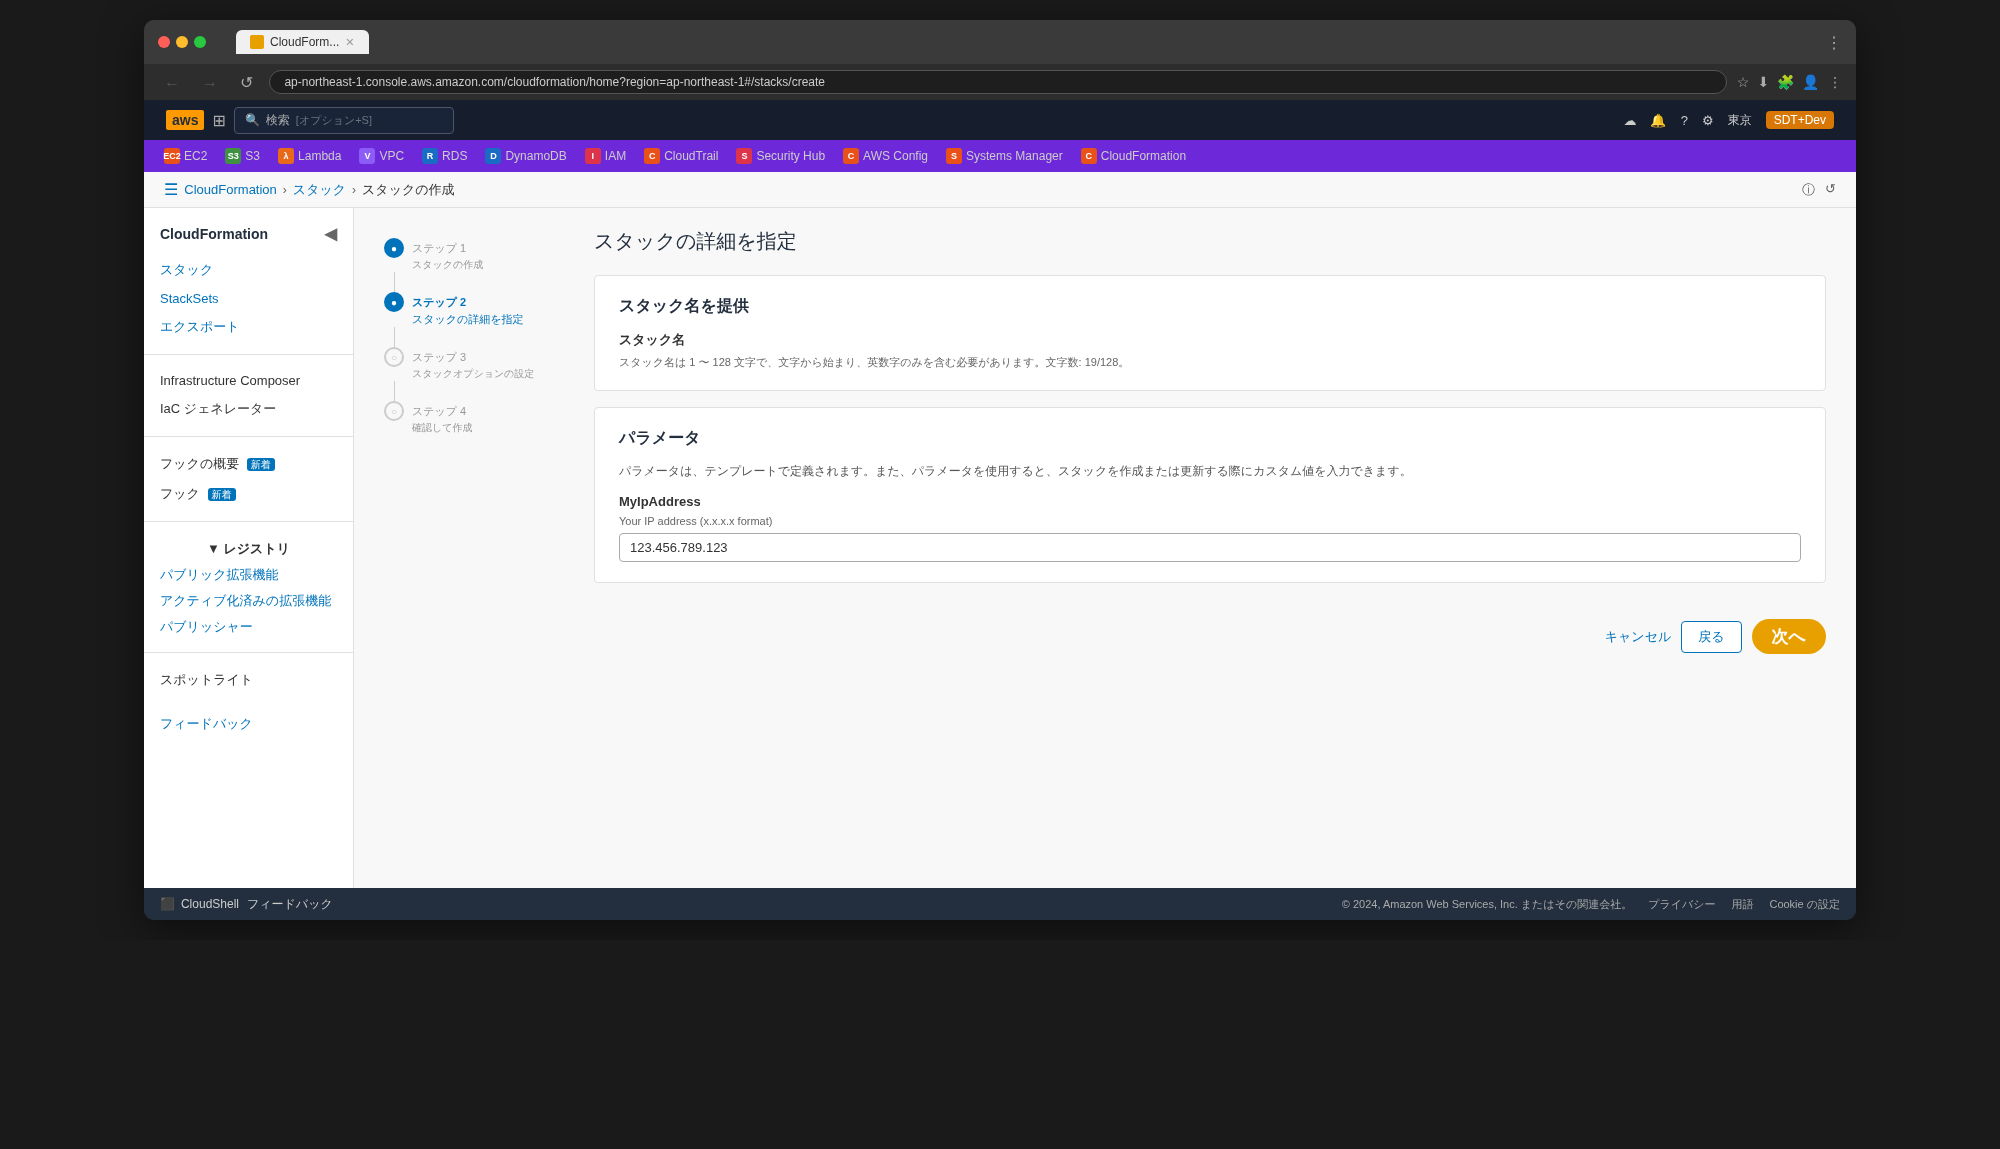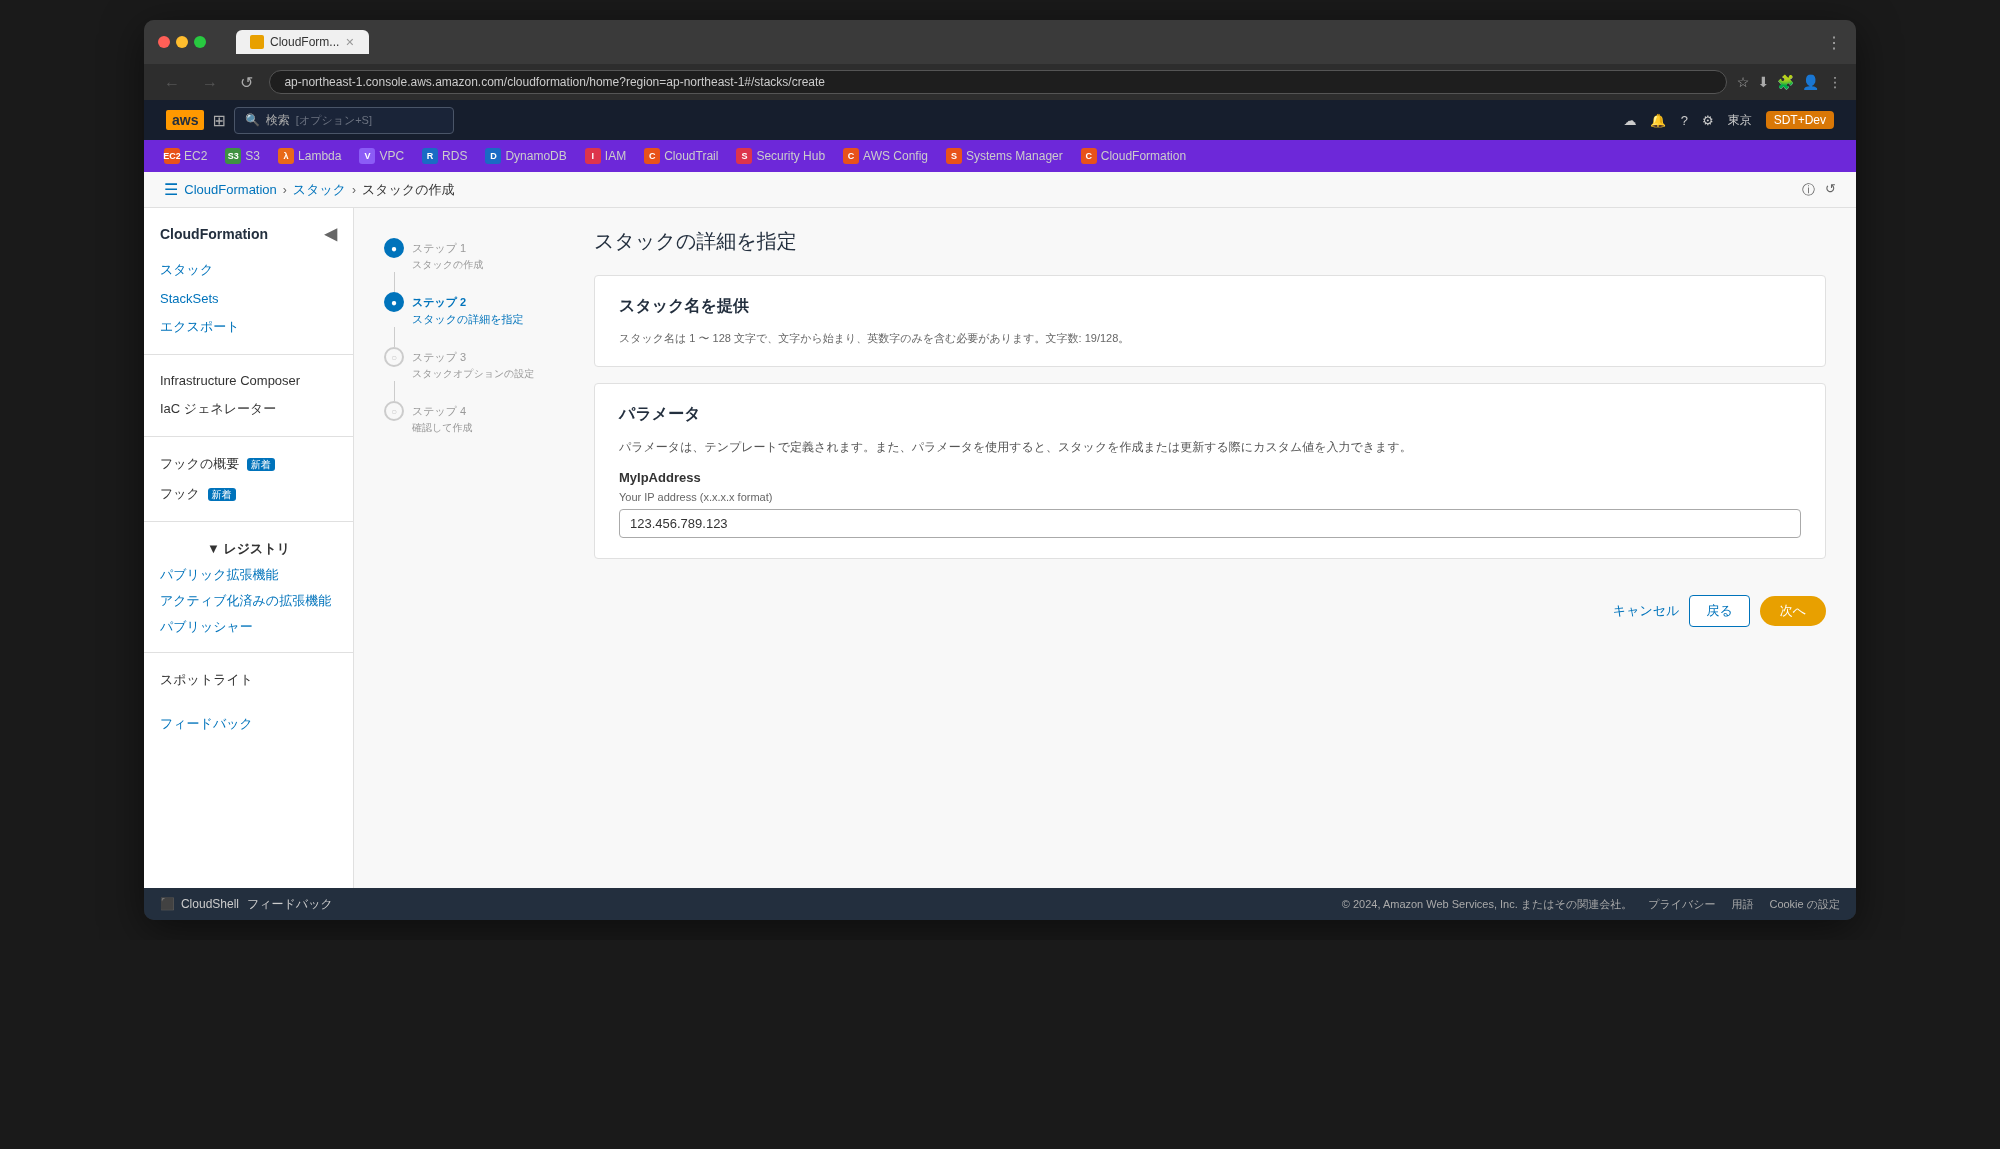--- a/index.html
+++ b/index.html
@@ -106,21 +106,21 @@
     .field-label { font-size: 13px; font-weight: 600; color: #333; margin-bottom: 6px; }
     .text-input { width: 100%; border: 1px solid #aaa; border-radius: 4px; padding: 6px 10px; font-size: 13px; color: #333; outline: none; }
     .field-hint { font-size: 11px; color: #666; margin-top: 4px; }
 
     .params-desc { font-size: 12px; color: #555; margin-bottom: 14px; }
 
     
     .action-bar { display: flex; justify-content: flex-end; align-items: center; gap: 10px; padding: 20px 0; }
     .btn-link { color: #0073bb; font-size: 13px; cursor: pointer; background: none; border: none; }
     .btn-back { background: white; border: 1px solid #0073bb; color: #0073bb; border-radius: 4px; padding: 6px 16px; font-size: 13px; cursor: pointer; }
-    .btn-next { background: #e8a000; border: none; color: white; border-radius: 20px; padding: 6px 20px; font-size: 13px; cursor: pointer; font-weight: 400; }
+    .btn-next { background: #e8a000; border: none; color: white; border-radius: 20px; padding: 6px 20px; font-size: 17px; cursor: pointer; font-weight: 700; }
 
     
     .footer { background: #232f3e; display: flex; align-items: center; padding: 0 16px; height: 32px; gap: 20px; }
     .footer-left { display: flex; align-items: center; gap: 8px; }
     .cloudshell-btn { color: #ccc; font-size: 12px; display: flex; align-items: center; gap: 6px; cursor: pointer; }
     .footer-feedback { color: #ccc; font-size: 12px; cursor: pointer; }
     .footer-right { margin-left: auto; color: #aaa; font-size: 11px; display: flex; gap: 16px; }
     .footer-link { color: #aaa; font-size: 11px; cursor: pointer; }
   </style>
 </head>
@@ -324,20 +324,21 @@
             </div>
             <div class="step-sublabel">確認して作成</div>
           </div>
         </div>
 
         <div class="form-content">
           <h1 class="page-title">スタックの詳細を指定</h1>
 
           <div class="form-card">
             <div class="card-title">スタック名を提供</div>
+            <div class="field-label">スタック名</div>
             <div class="field-hint">スタック名は 1 〜 128 文字で、文字から始まり、英数字のみを含む必要があります。文字数: 19/128。</div>
           </div>
 
           <div class="form-card">
             <div class="card-title">パラメータ</div>
             <div class="params-desc">パラメータは、テンプレートで定義されます。また、パラメータを使用すると、スタックを作成または更新する際にカスタム値を入力できます。</div>
             <div class="field-label">MyIpAddress</div>
             <div class="field-hint" style="margin-bottom:6px;">Your IP address (x.x.x.x format)</div>
             <input class="text-input" type="text" value="123.456.789.123" style="">
           </div>

